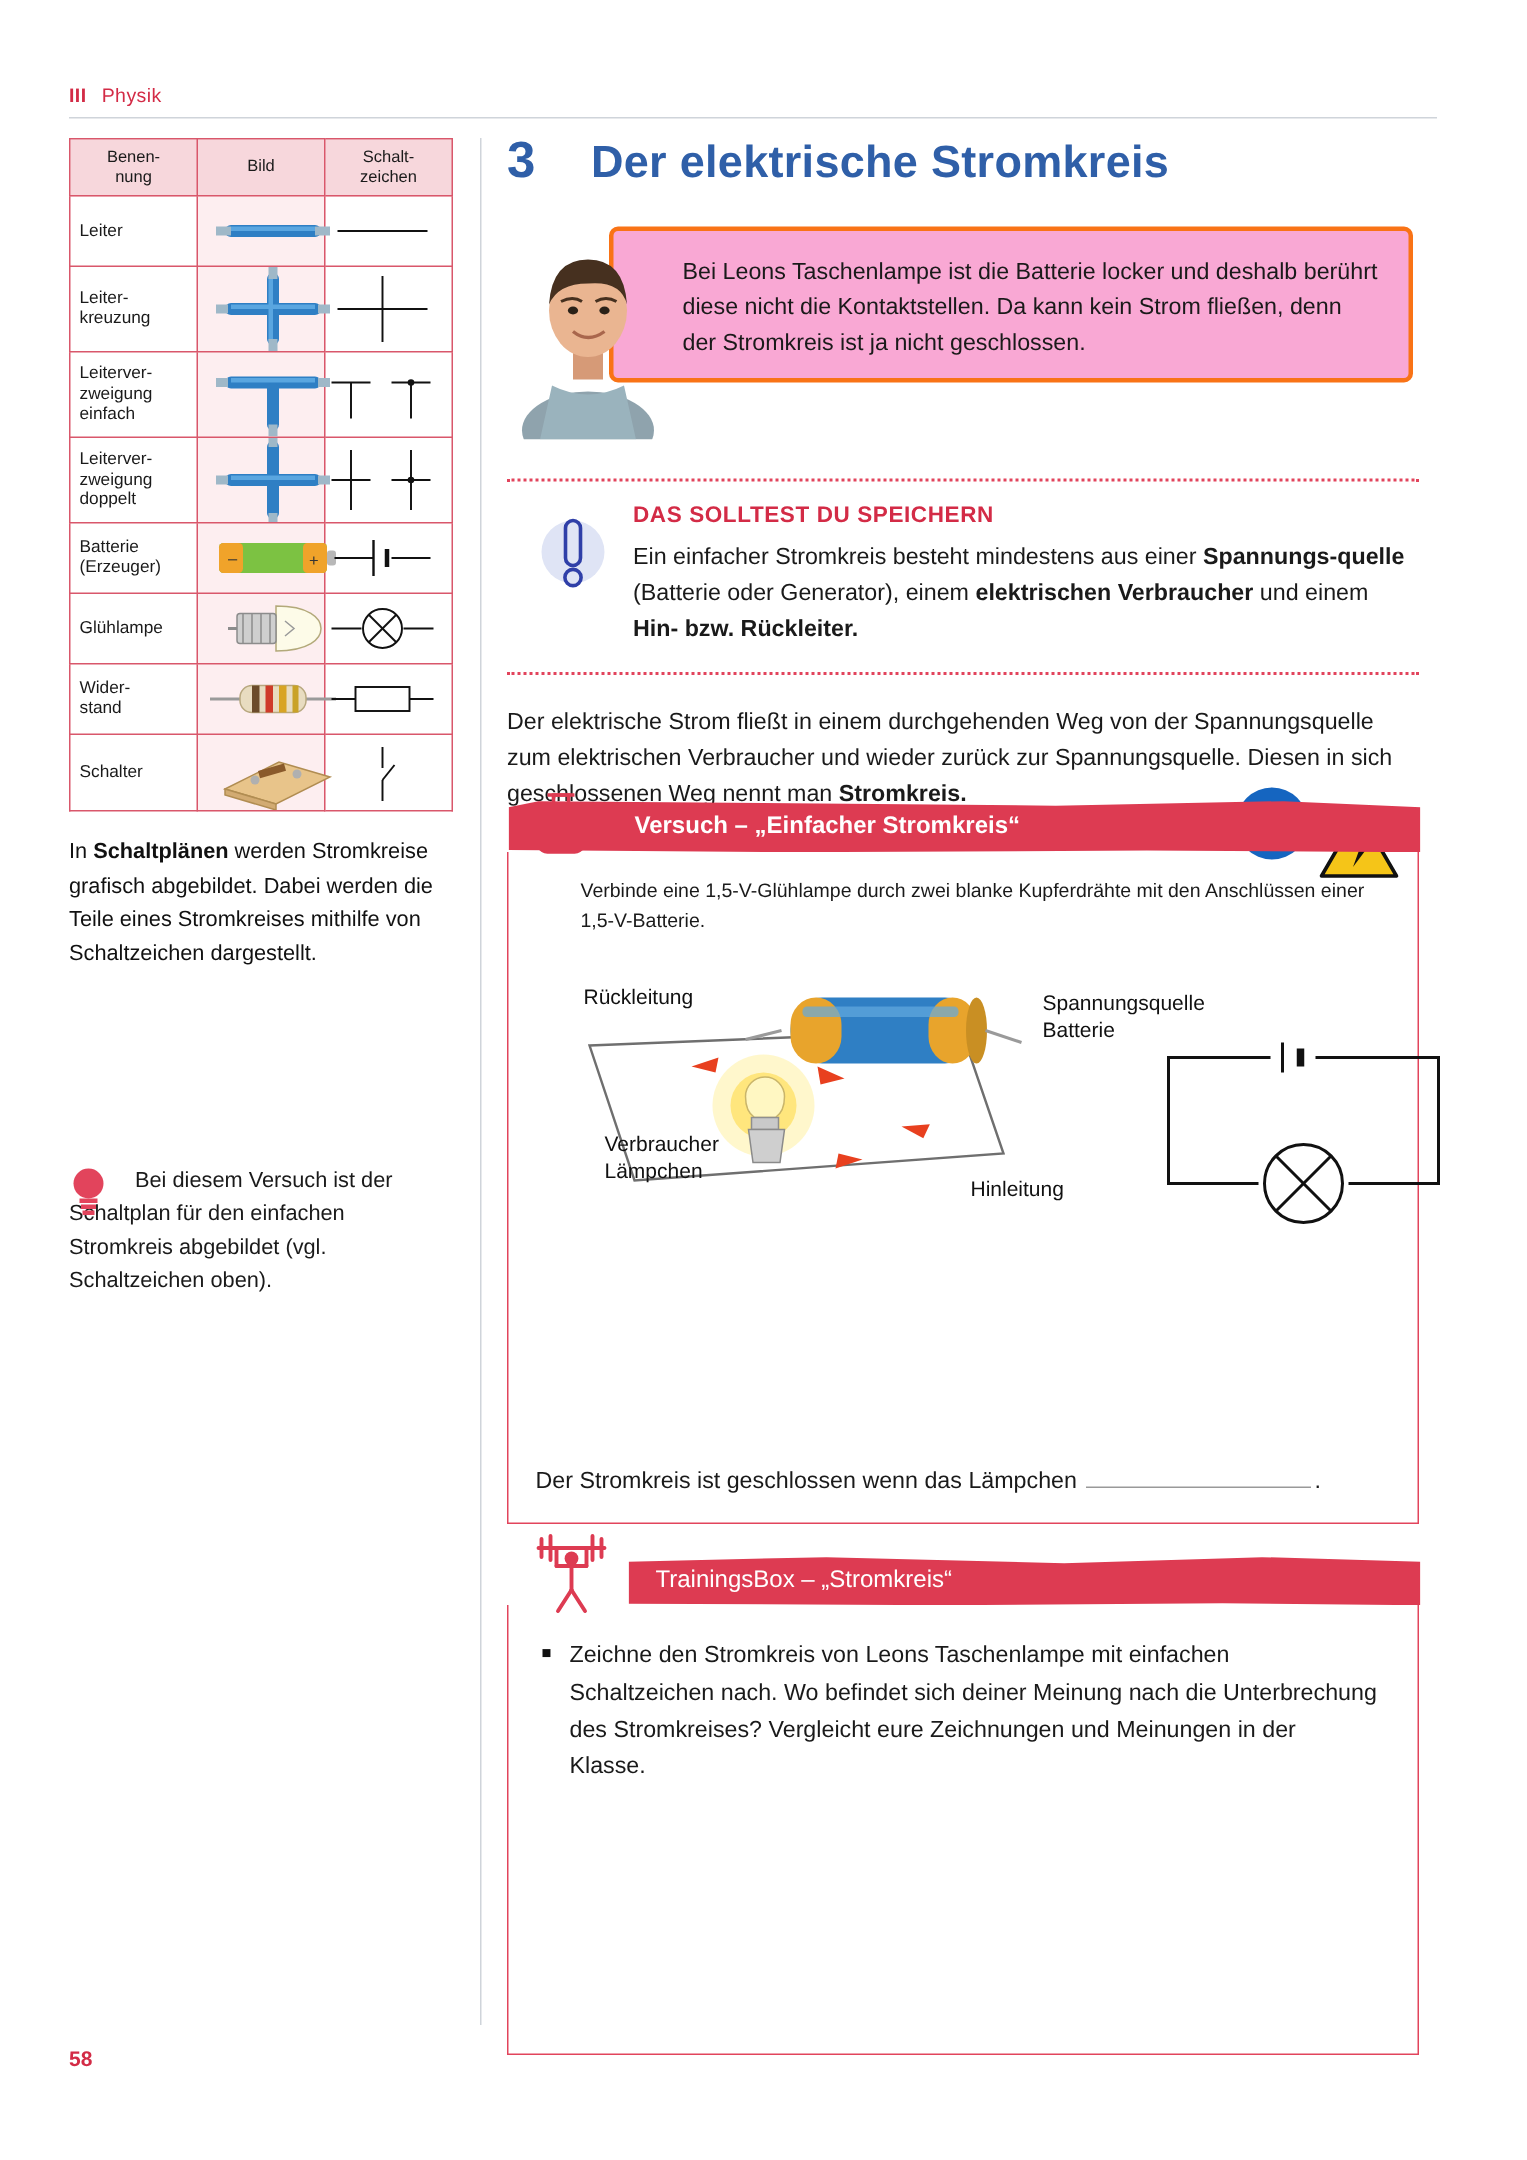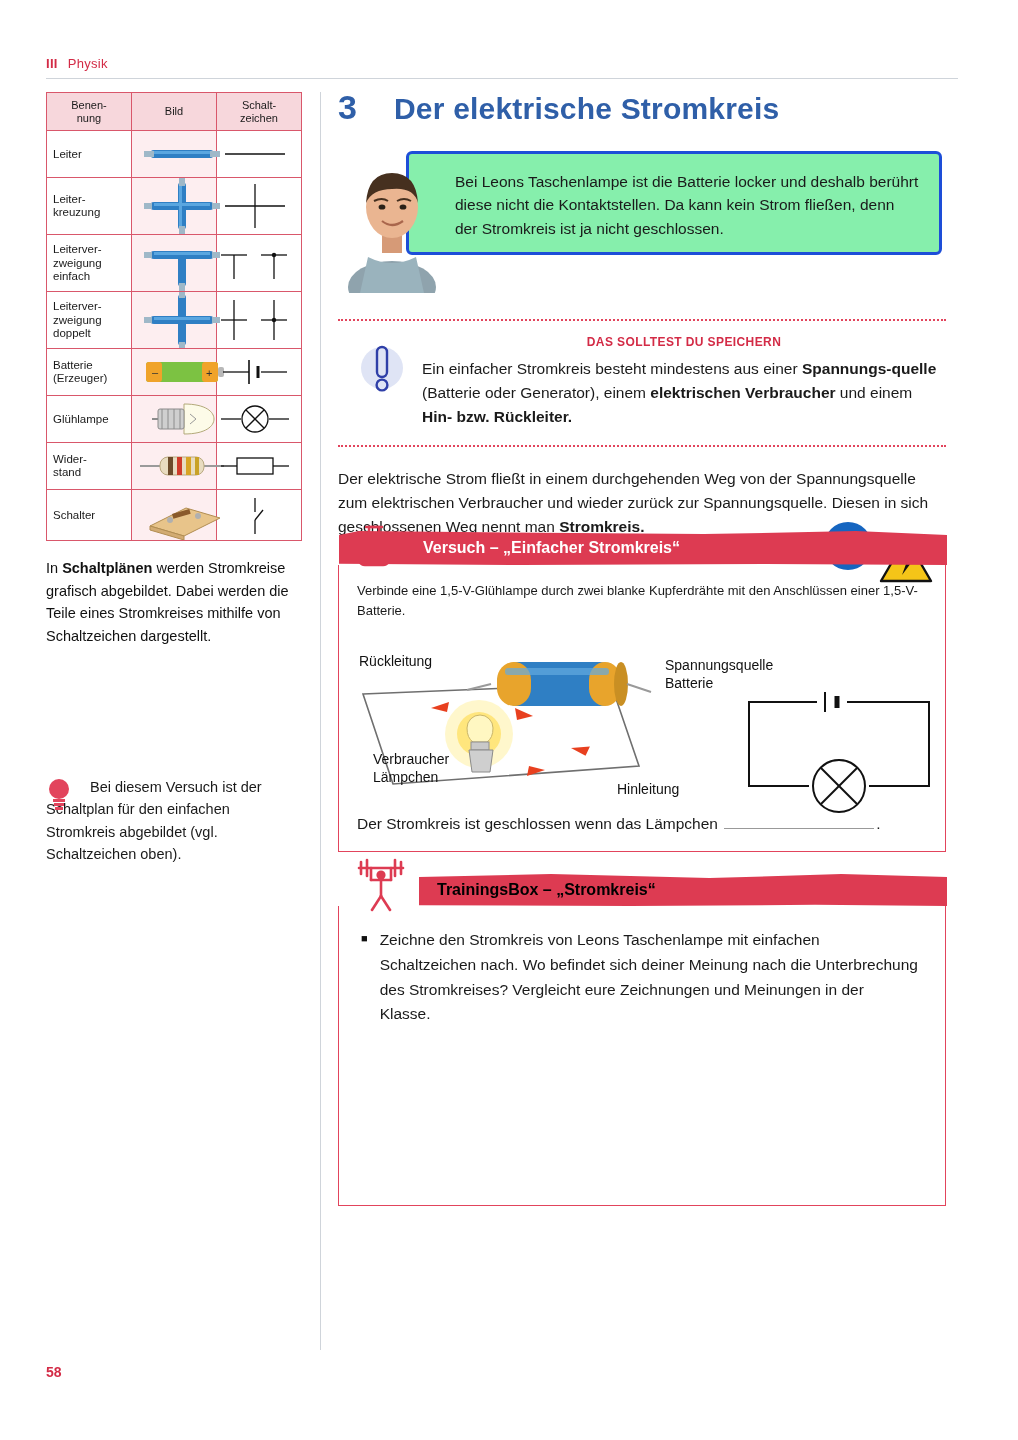--- a/index.html
+++ b/index.html
@@ -166,44 +166,43 @@
     width: 108px;
     height: 132px;
     overflow: hidden;
   }
   .bubble {
     position: absolute;
     left: 68px;
     top: 0;
     width: 536px;
     min-height: 104px;
-    border: 3px solid #1d4ed8;
+    border: 3px solid #f97316;
     border-radius: 6px;
-    background: #86efac;
+    background: #f9a8d4;
     box-sizing: border-box;
     padding: 16px 20px 12px 46px;
     font-size: 15.5px;
     line-height: 1.5;
   }
 
   
   .memo {
     margin-top: 26px;
     position: relative;
     border-top: 2px dotted #e2445c;
     border-bottom: 2px dotted #e2445c;
     padding: 14px 0 16px 84px;
   }
   .memo-title {
     color: #d32b46;
     font-weight: 700;
-    font-size: 12px;
+    font-size: 15px;
     letter-spacing: .4px;
     margin-bottom: 8px;
-    text-align: center;
   }
   .memo-text {
     font-size: 15.5px;
     line-height: 1.55;
   }
   .memo-text b { font-weight: 700; }
   .memo-icon {
     position: absolute;
     left: 22px;
     top: 16px;
@@ -219,21 +218,22 @@
   .body-para b { font-weight: 700; }
 
   
   .exp-box {
     position: relative;
     margin-top: 26px;
     border: 1.5px solid #e2445c;
     border-top: none;
     box-sizing: border-box;
     width: 608px;
-    height: 287px;
+    height: 448px;
+    padding-left: 30px;
   }
   .banner {
     position: absolute;
     left: 0;
     top: -34px;
     width: 608px;
     height: 34px;
     background: #dd3b52;
     color: #fff;
     font-size: 16px;
@@ -299,23 +299,23 @@
     width: 608px;
     height: 300px;
   }
   .train-banner {
     position: absolute;
     left: 80px;
     top: -32px;
     width: 528px;
     height: 32px;
     background: #dd3b52;
-    color: #000000;
+    color: #ffffff;
     font-size: 16px;
-    font-weight: 700;
+    font-weight: 400;
     display: flex;
     align-items: center;
     padding-left: 18px;
     box-sizing: border-box;
     clip-path: polygon(0 3px, 25% 0, 55% 4px, 80% 0, 100% 3px, 100% 100%, 75% 96%, 40% 100%, 0 97%);
   }
   .train-icon {
     position: absolute;
     left: 14px;
     top: -48px;

